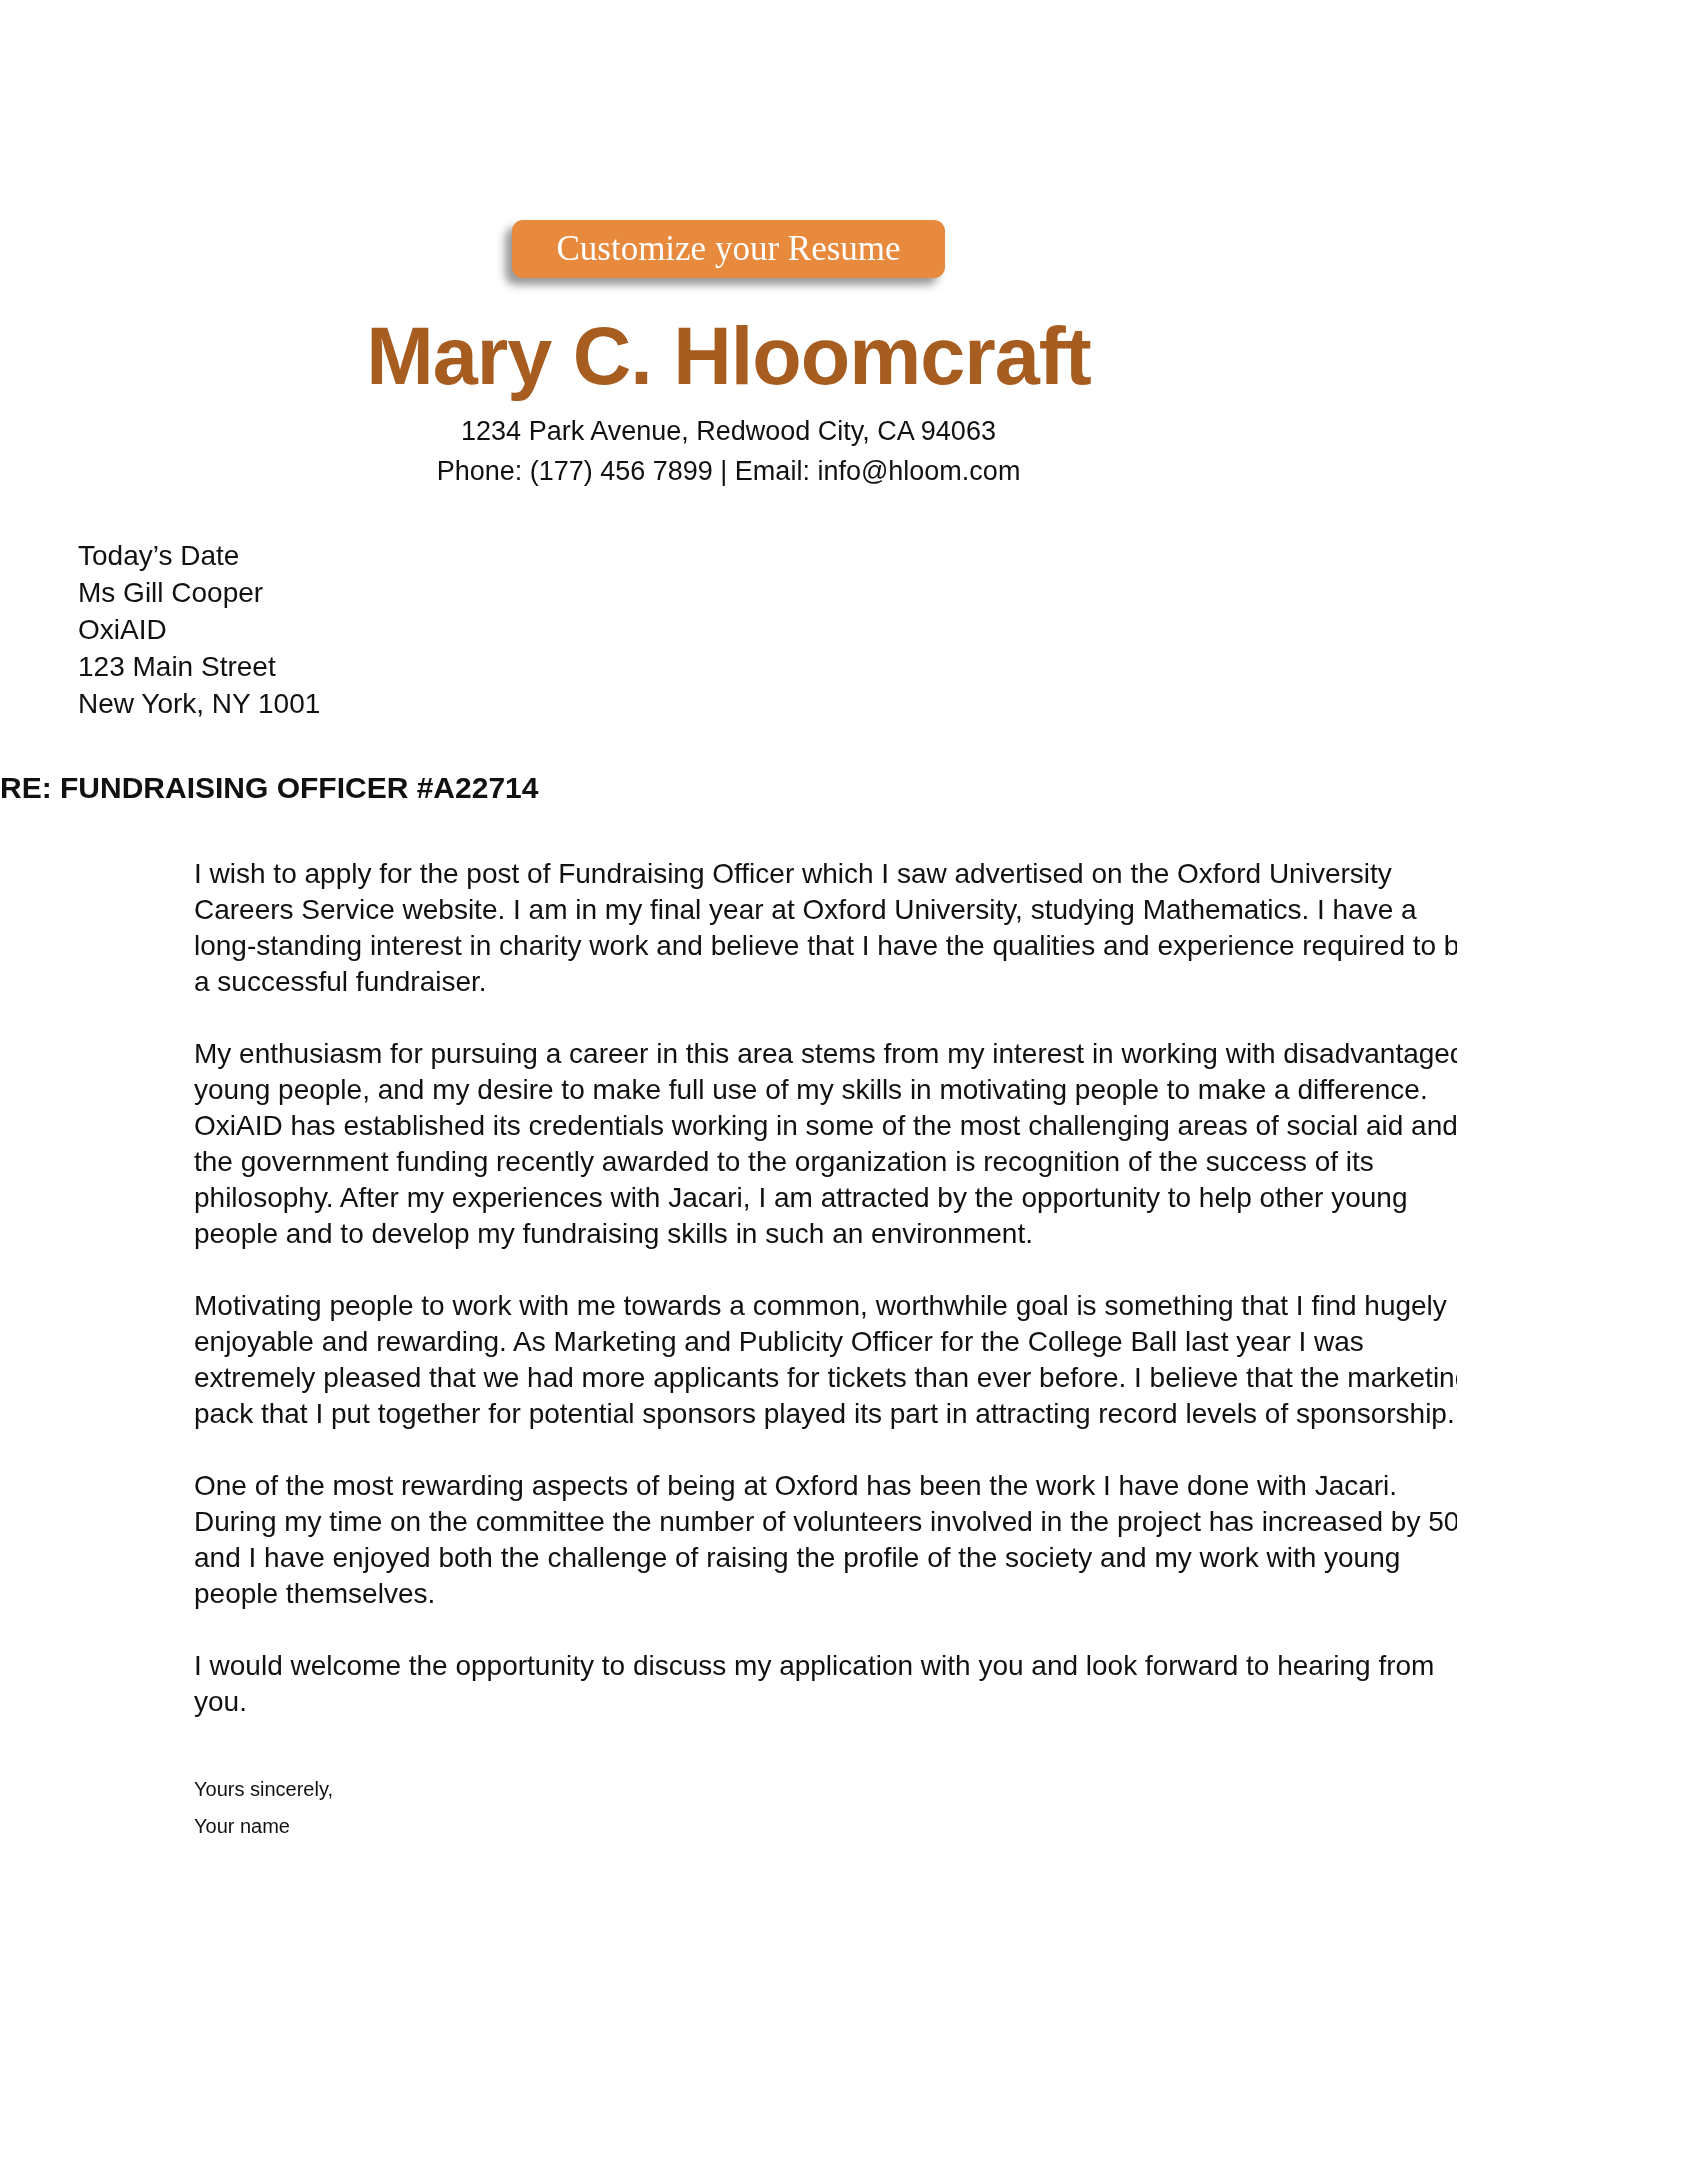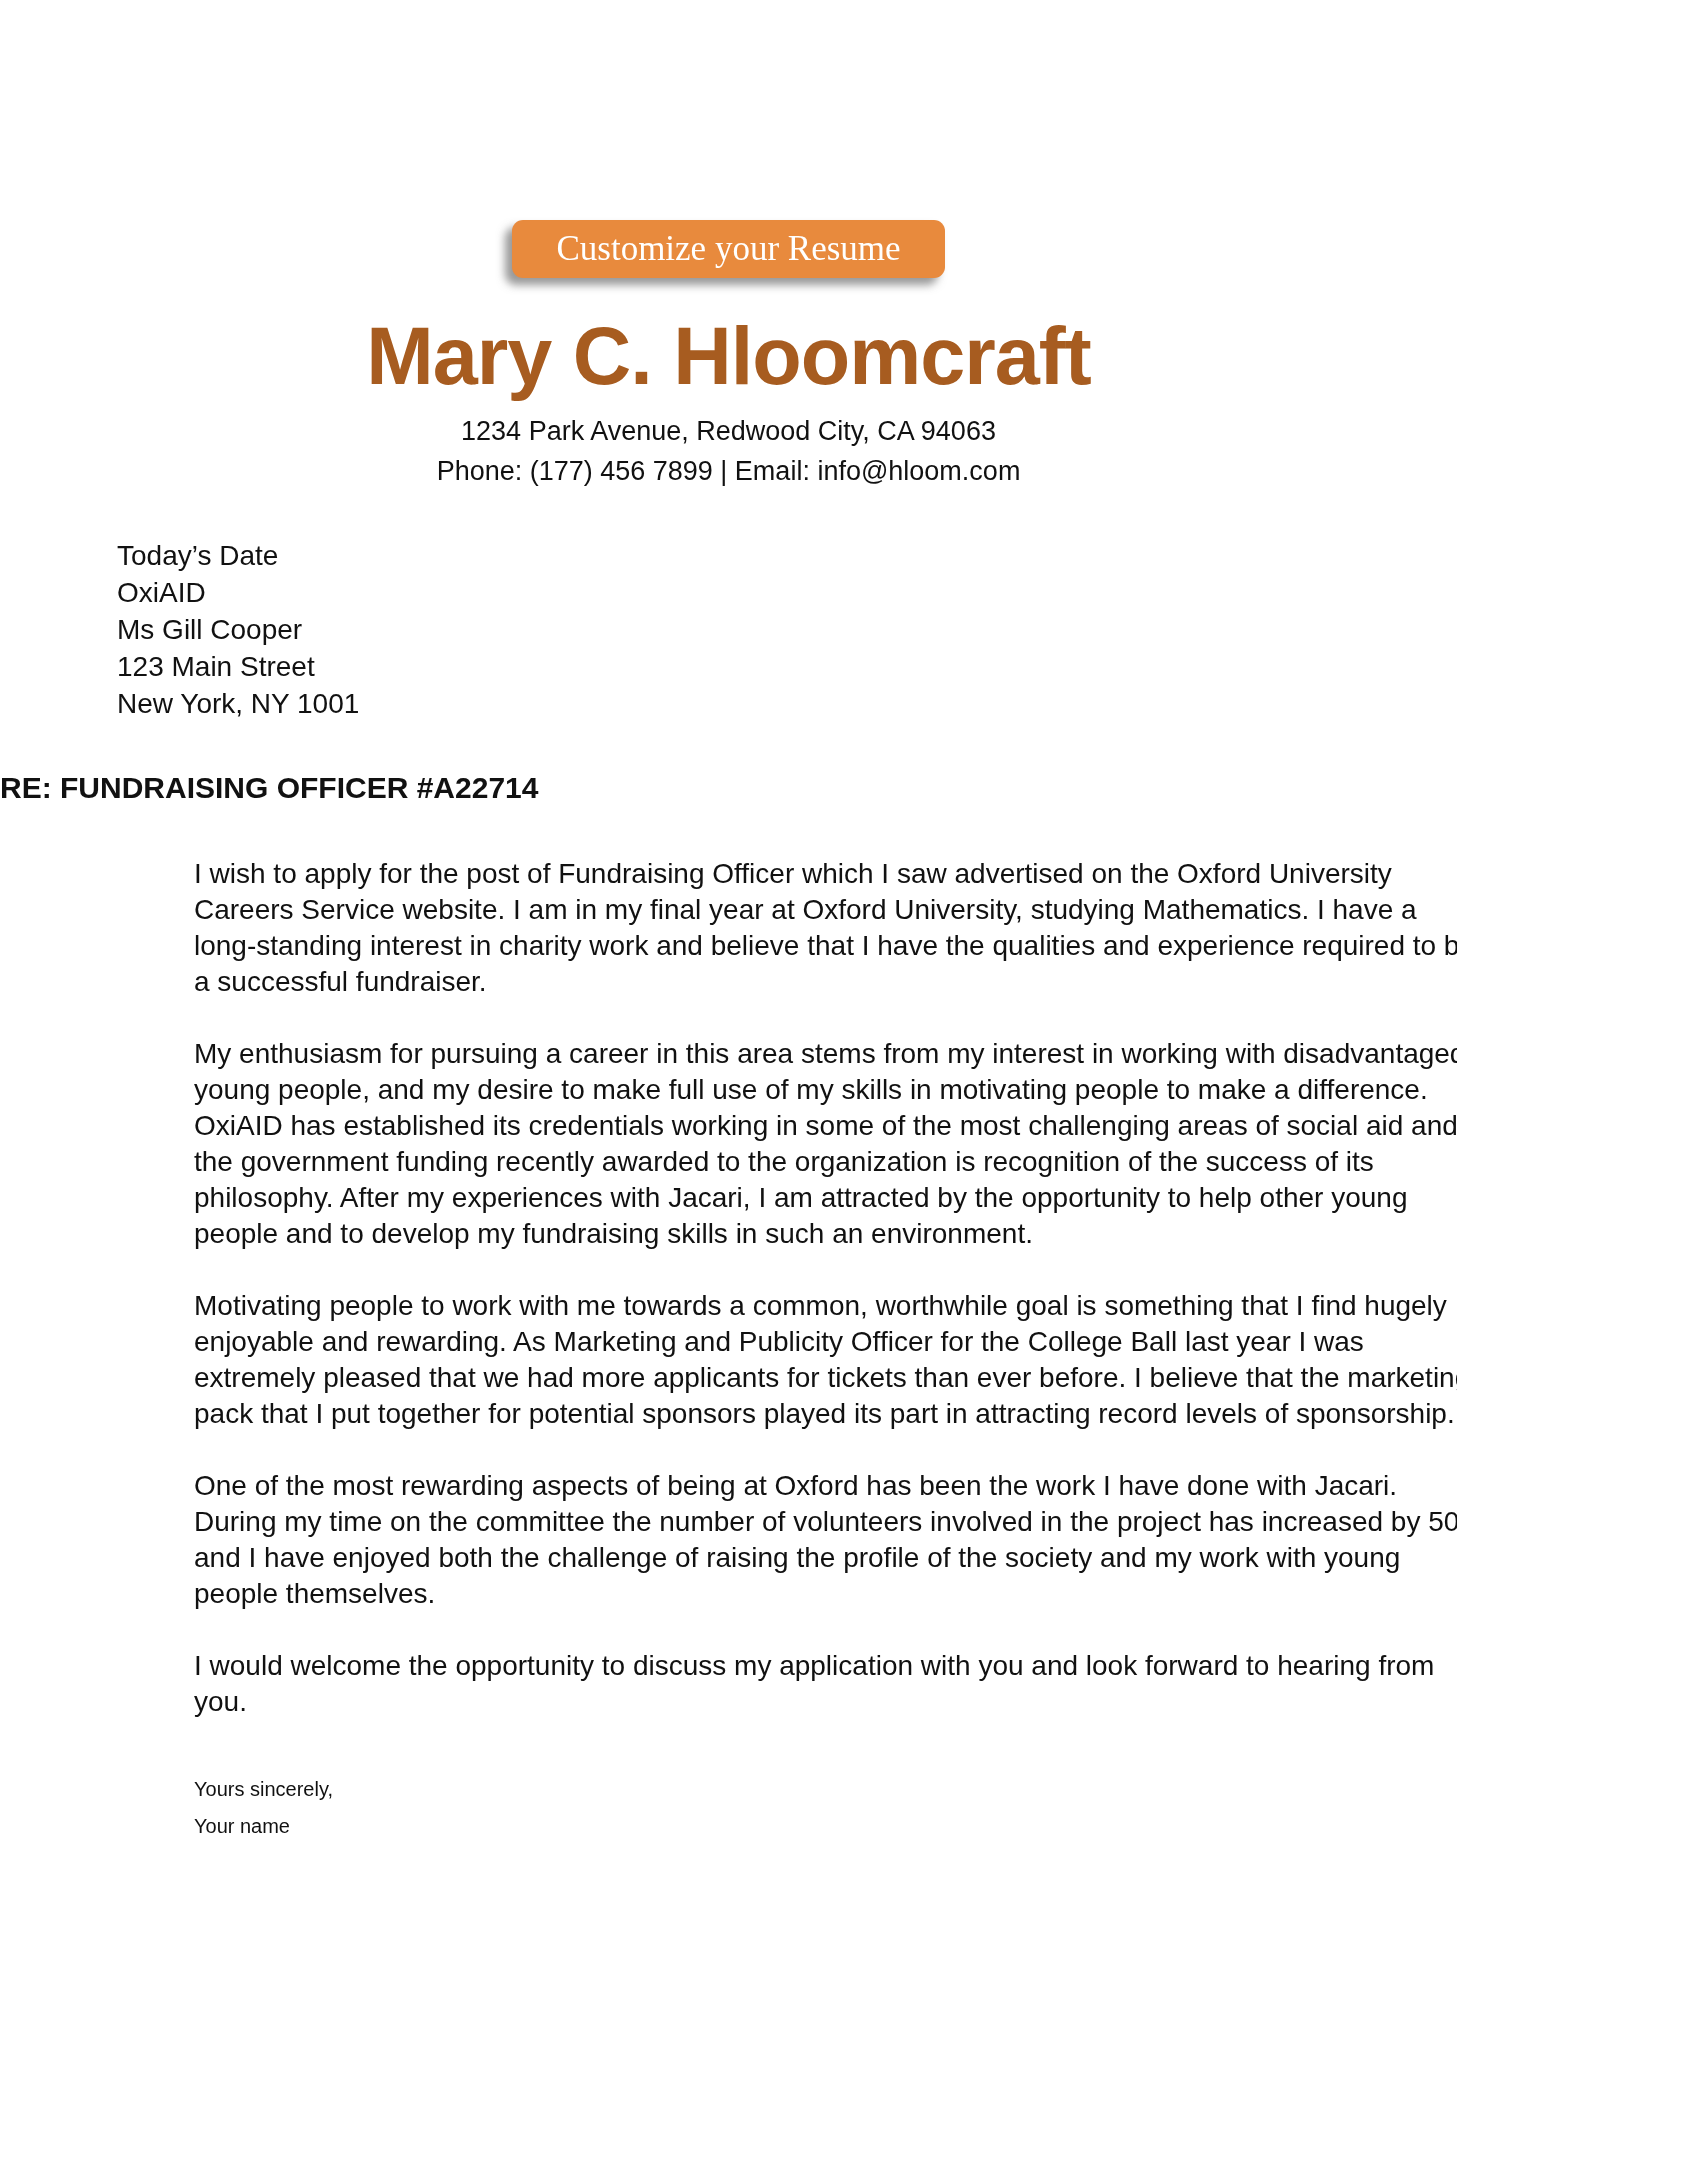--- a/index.html
+++ b/index.html
@@ -43,21 +43,21 @@
     color: #A75C20;
   }
   .contact-block {
     margin-top: 14px;
     text-align: center;
     font-size: 27px;
     line-height: 40px;
   }
   .recipient-block {
     margin-top: 46px;
-    margin-left: 117px;
+    margin-left: 78px;
     font-size: 28px;
     line-height: 37px;
   }
   .subject-line {
     margin-top: 48px;
     text-align: left;
     font-size: 30px;
     line-height: 36px;
     font-weight: bold;
   }
@@ -89,22 +89,22 @@
 
   <h1 class="page-title" style="color: rgb(167, 92, 32);">Mary C. Hloomcraft</h1>
 
   <div class="contact-block">
     <div>1234 Park Avenue, Redwood City, CA 94063</div>
     <div>Phone: (177) 456 7899 | Email: info@hloom.com</div>
   </div>
 
   <div class="recipient-block">
     <div>Today’s Date</div>
+    <div>Ms Gill Cooper</div>
     <div>OxiAID</div>
-    <div>Ms Gill Cooper</div>
     <div>123 Main Street</div>
     <div>New York, NY 1001</div>
   </div>
 
   <div class="subject-line">RE: FUNDRAISING OFFICER #A22714</div>
 
   <div class="letter-body">
     <p>I wish to apply for the post of Fundraising Officer which I saw advertised on the Oxford University Careers Service website. I am in my final year at Oxford University, studying Mathematics. I have a long-standing interest in charity work and believe that I have the qualities and experience required to be a successful fundraiser.</p>
     <p>My enthusiasm for pursuing a career in this area stems from my interest in working with disadvantaged young people, and my desire to make full use of my skills in motivating people to make a difference. OxiAID has established its credentials working in some of the most challenging areas of social aid and the government funding recently awarded to the organization is recognition of the success of its philosophy. After my experiences with Jacari, I am attracted by the opportunity to help other young people and to develop my fundraising skills in such an environment.</p>
     <p>Motivating people to work with me towards a common, worthwhile goal is something that I find hugely enjoyable and rewarding. As Marketing and Publicity Officer for the College Ball last year I was extremely pleased that we had more applicants for tickets than ever before. I believe that the marketing pack that I put together for potential sponsors played its part in attracting record levels of sponsorship.</p>

